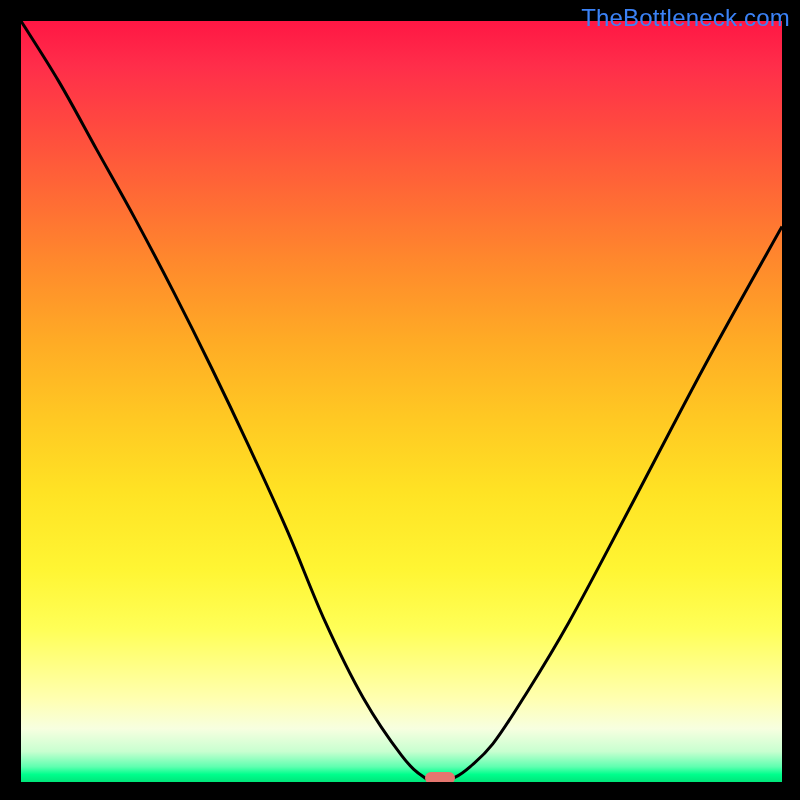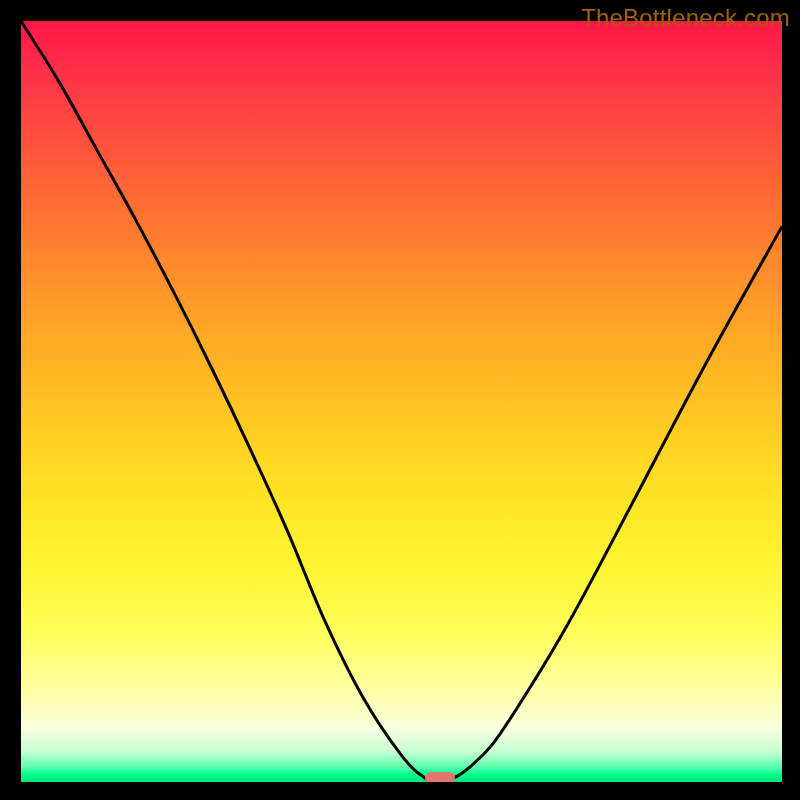--- a/index.html
+++ b/index.html
@@ -16,21 +16,21 @@
     left: 0;
     top: 0;
     width: 800px;
     height: 800px;
     background: #000;
   }
   .watermark {
     position: absolute;
     top: 4px;
     right: 10px;
-    color: #a16207;
+    color: #3b82f6;
     font-size: 24px;
     font-weight: 400;
     letter-spacing: 0.2px;
     z-index: 10;
   }
   .plot {
     position: absolute;
     left: 21px;
     top: 21px;
     width: 761px;

